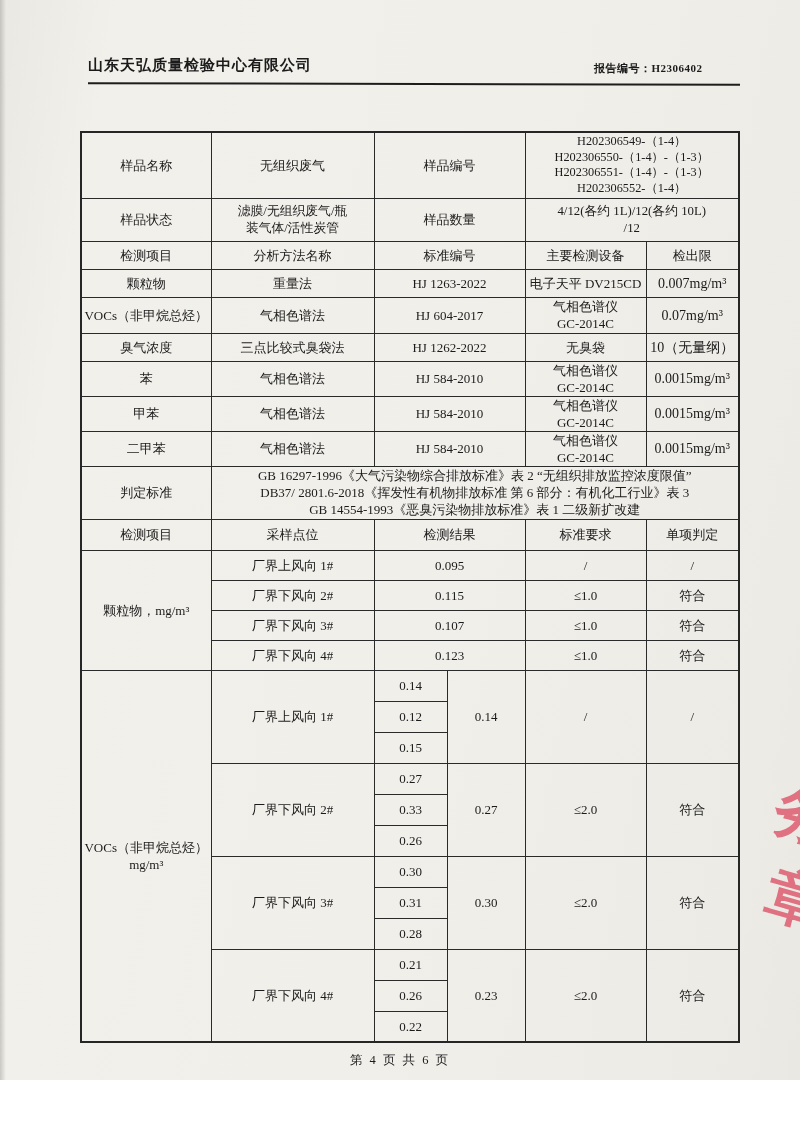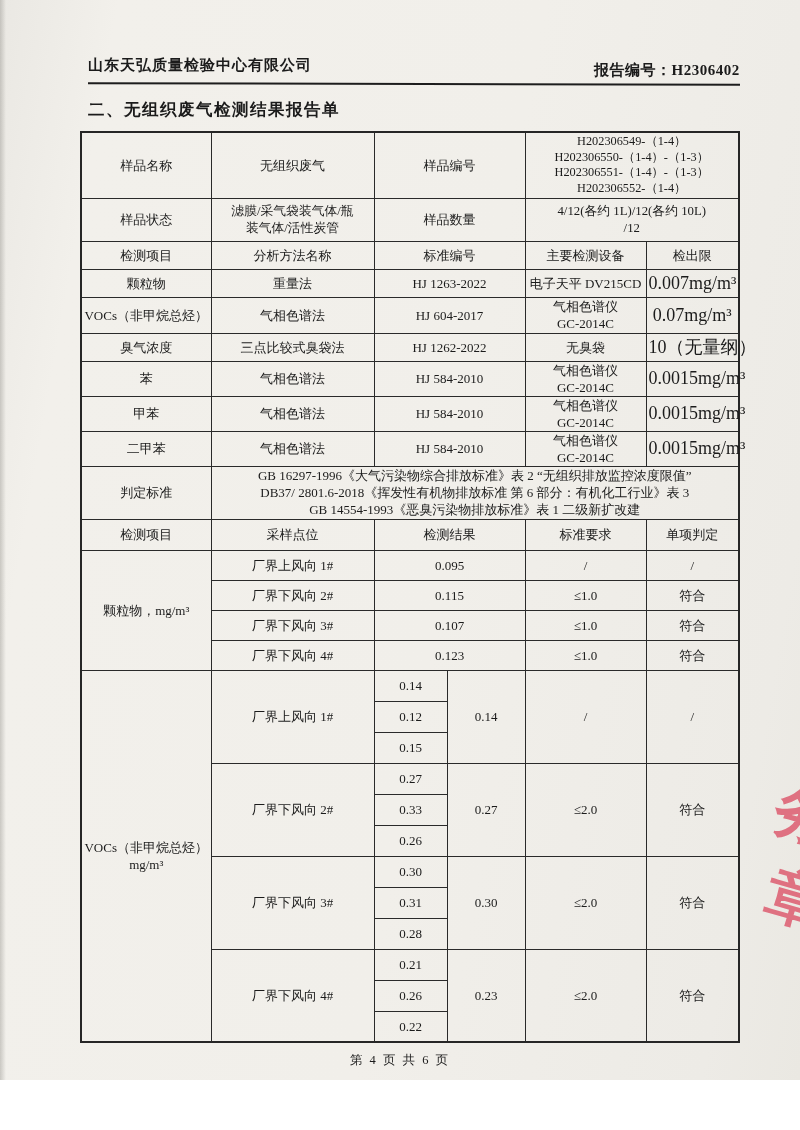--- a/index.html
+++ b/index.html
@@ -12,59 +12,58 @@
     color:#1b1b1b;
     overflow:hidden;
   }
   .page::before{
     content:"";position:absolute;inset:0;
     background:linear-gradient(90deg,rgba(110,108,102,.30),rgba(110,108,102,0) 6px);
     pointer-events:none;
   }
   .sans{font-family:"Liberation Sans","DejaVu Sans",sans-serif;}
   .company{position:absolute;left:88px;top:56px;font-size:15px;font-weight:bold;letter-spacing:1px;}
-  .reportno{position:absolute;left:594px;top:61px;font-size:15px;font-weight:bold;letter-spacing:.5px;white-space:nowrap;}
+  .reportno{position:absolute;left:594px;top:61px;font-size:11px;font-weight:bold;letter-spacing:.5px;white-space:nowrap;}
   .hrule{position:absolute;left:88px;top:83px;width:652px;height:2px;background:#1d1d1d;transform:rotate(.15deg);}
   .doctitle{position:absolute;left:88px;top:99px;font-size:16.5px;font-weight:bold;letter-spacing:1.5px;}
 
   table.rep{
     position:absolute;left:80px;top:131px;width:658px;
     border-collapse:collapse;table-layout:fixed;
     font-size:13px;line-height:17px;
   }
   table.rep{border:2px solid #262626;}
   table.rep td{
     border:1.5px solid #2a2a2a;
     text-align:center;vertical-align:middle;
     padding:0 2px;overflow:visible;
   }
   td.nw{white-space:nowrap;}
   td.sm{font-size:12.3px;line-height:15.5px;margin-top:10px;}
   td.sm2{font-size:12.8px;line-height:17px;}
-  td.limit{font-size:18px;white-space:nowrap;padding:0 1px;}
+  td.limit{font-size:14px;white-space:nowrap;padding:0 1px;}
   td.std{text-align:left;font-size:13px;line-height:17.4px;padding:2px 4px 2px 5px;}
   tr.h66{height:66px;} tr.h43{height:43px;margin-top:40px;} tr.h28{height:28px;} tr.h36{height:36px;}
   tr.h33{height:33px;} tr.h53{height:53px;} tr.h31{height:31px;} tr.h30{height:30px;}
 
   .footer{position:absolute;left:0;right:0;top:1052px;text-align:center;font-size:12.5px;letter-spacing:2px;}
 
   .stamp{position:absolute;top:758px;right:0;width:62px;height:195px;overflow:hidden;pointer-events:none;}
   .sf{position:absolute;font-weight:bold;opacity:.78;transform:rotate(16deg);font-family:"Liberation Serif","DejaVu Serif",serif;}
   .sf1{right:-34px;top:18px;font-size:60px;}
   .sf2{right:-26px;top:102px;font-size:60px;}
 </style>
 </head>
 <body>
 
 <div class="page">
 
   <div class="company sans">山东天弘质量检验中心有限公司</div>
   <div class="reportno"><span class="sans">报告编号：</span><span>H2306402</span></div>
   <div class="hrule"></div>
-  <div class="doctitle sans">二、无组织废气检测结果报告单</div>
 
   <table class="rep">
     <colgroup>
       <col style="width:130px">
         <col style="width:163px">
         <col style="width:73px">
       <col style="width:78px">
         <col style="width:121px">
         <col style="width:93px">
     </colgroup>
@@ -77,21 +76,21 @@
         <td colspan="2" class="sm">
           <div>H202306549-（1-4）</div>
           <div>H202306550-（1-4）-（1-3）</div>
           <div>H202306551-（1-4）-（1-3）</div>
           <div>H202306552-（1-4）</div>
         </td>
       </tr>
       <tr class="h43">
         <td>样品状态</td>
         <td class="sm2">
-          <div>滤膜/采气袋装气体/瓶</div>
+          <div>滤膜/无组织废气/瓶</div>
           <div>装气体/活性炭管</div>
         </td>
         <td colspan="2">样品数量</td>
         <td colspan="2" class="sm2">
           <div>4/12(各约 1L)/12(各约 10L)</div>
           <div>/12</div>
         </td>
       </tr>
 
       <tr class="h28">

